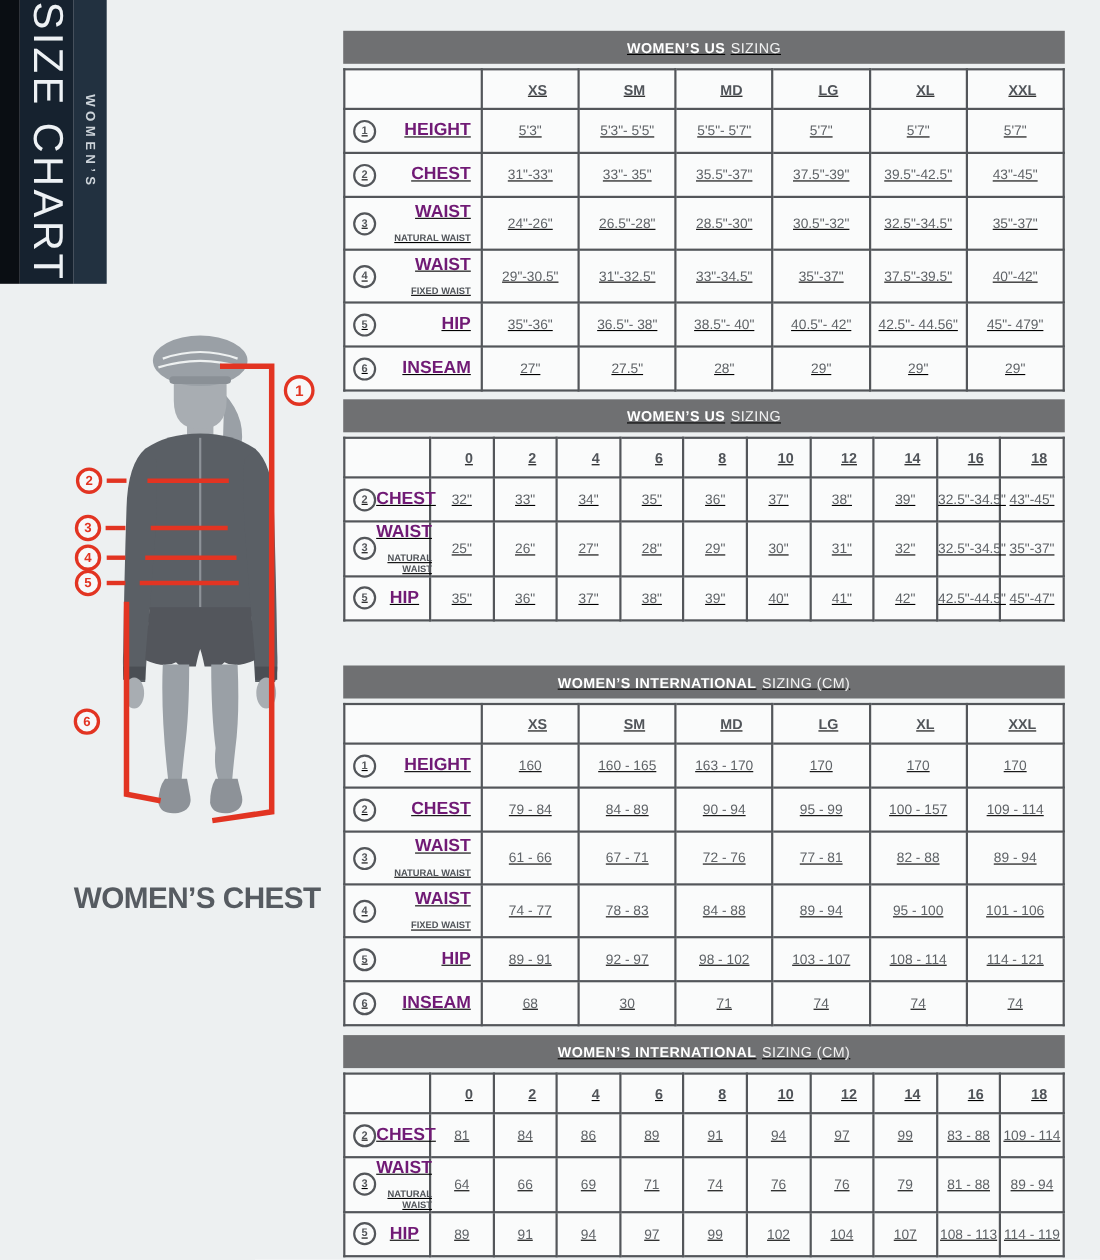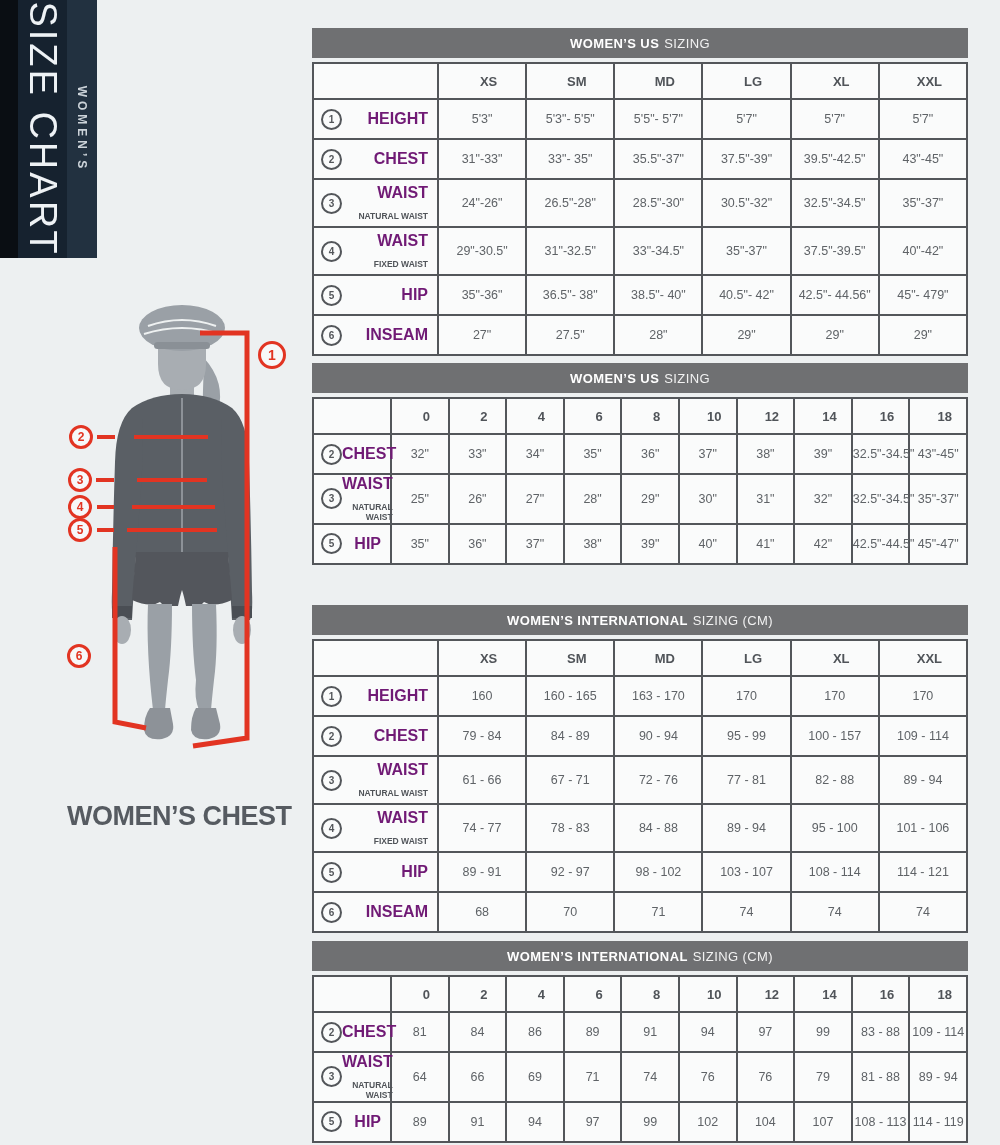--- a/index.html
+++ b/index.html
@@ -16,21 +16,21 @@
 
   
   .fig-svg{position:absolute;left:60px;top:300px;width:230px;height:500px;}
   .marker{position:absolute;border:3px solid #e23422;border-radius:50%;background:rgba(255,255,255,.55);
           color:#e23422;font-weight:bold;display:flex;align-items:center;justify-content:center;box-sizing:border-box;}
   .m-std{width:24px;height:24px;font-size:12px;}
   .m-big{width:28px;height:28px;font-size:14px;}
   .caption{position:absolute;left:67px;top:801px;width:260px;color:#565b61;font-size:27px;font-weight:bold;letter-spacing:-0.5px;}
 
   
-  .table-block{position:absolute;left:312px;width:656px;}
+  .table-block{position:absolute;left:312px;width:656px;text-decoration:underline;}
   .band{height:30px;background:#6f7072;color:#ffffff;display:flex;align-items:center;justify-content:center;gap:5px;
         font-size:13px;letter-spacing:.4px;margin-bottom:4px;}
   .band .bb{font-weight:bold;}
   .band .br{font-weight:normal;color:#f2f2f2;}
   table.grid{border-collapse:collapse;width:100%;table-layout:fixed;}
   .grid th,.grid td{border:2px solid #53565a;background:#fafbfb;text-align:center;vertical-align:middle;padding:0;}
   .grid thead th{height:34px;font-size:13px;font-weight:bold;color:#505459;padding-left:13px;}
   .grid td.val{height:38px;font-size:12.5px;color:#5f6367;}
   tr.tall td.val{height:46px;}
   td.labelcell{padding:0 9px 0 7px;}
@@ -460,21 +460,21 @@
           <tr>
             <td class="labelcell">
               <div class="lc">
                 <span class="badge">6</span>
                 <div class="lblwrap">
                   <div class="lbl">INSEAM</div>
                 </div>
               </div>
             </td>
             <td class="val">68</td>
-            <td class="val">70</td>
+            <td class="val">30</td>
             <td class="val">71</td>
             <td class="val">74</td>
             <td class="val">74</td>
             <td class="val">74</td>
           </tr>
         </tbody>
       </table>
   </div>
 
   <div class="table-block tb-narrow" style="top:941px;">

